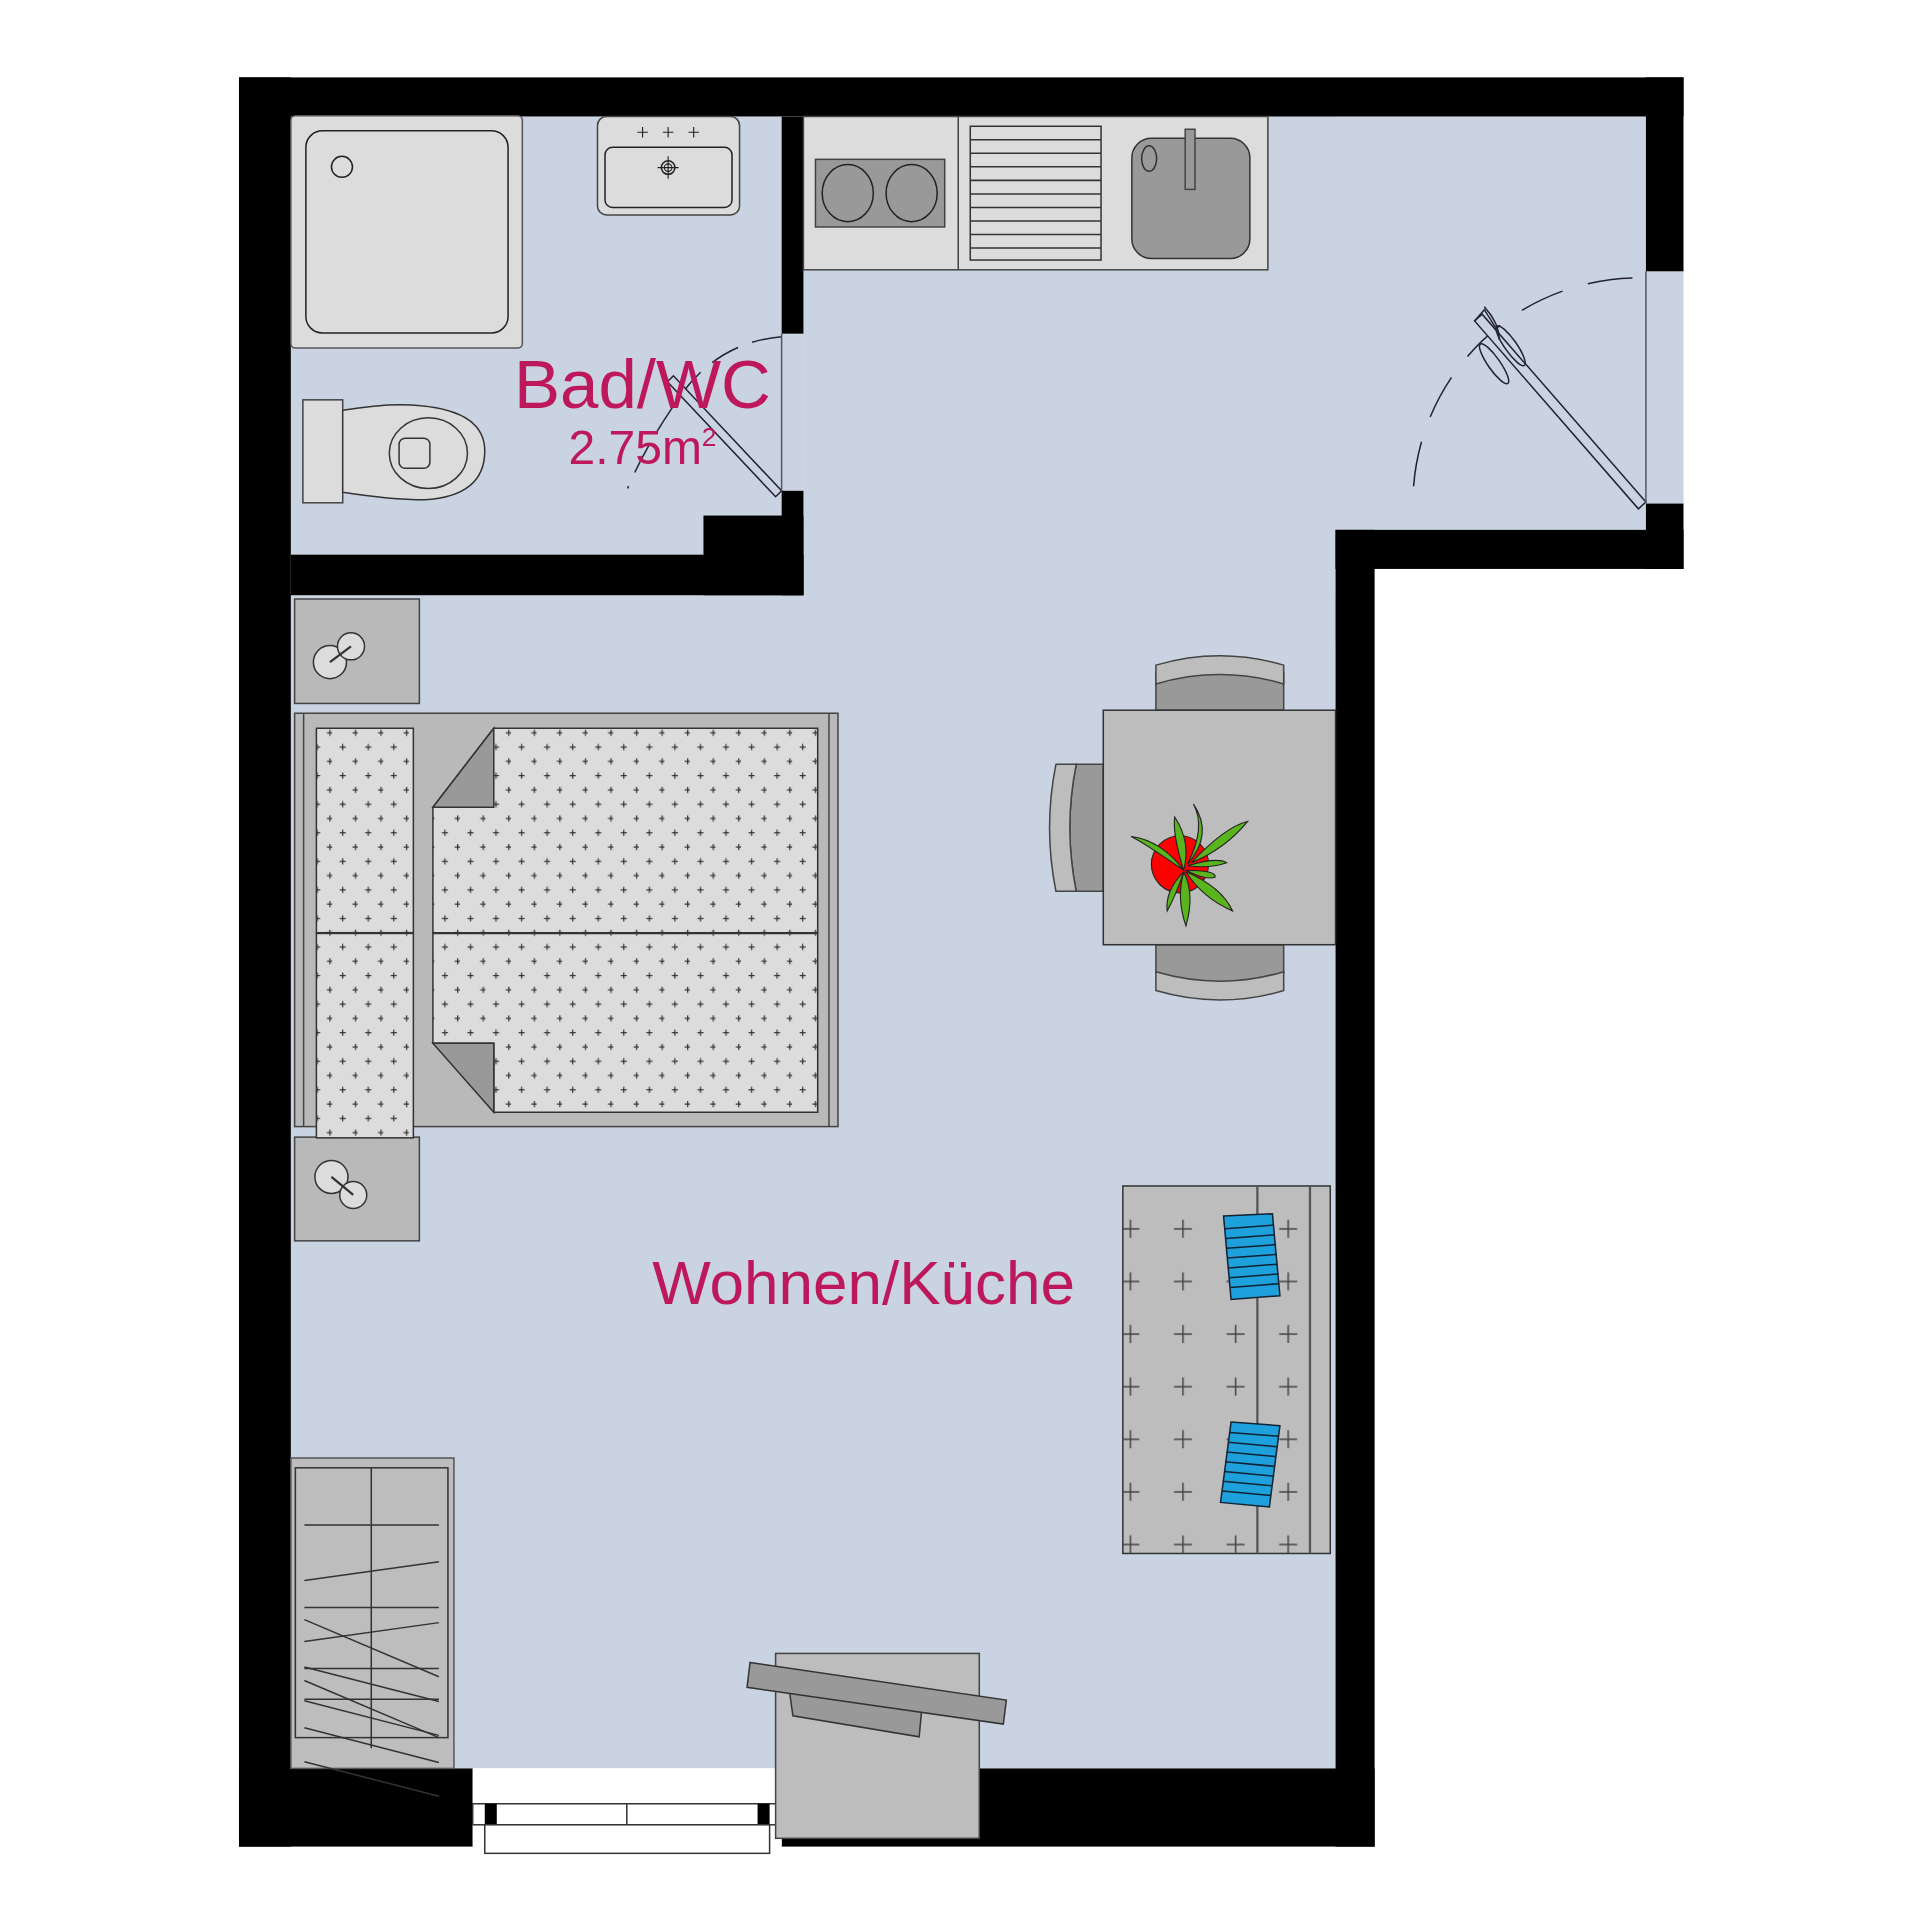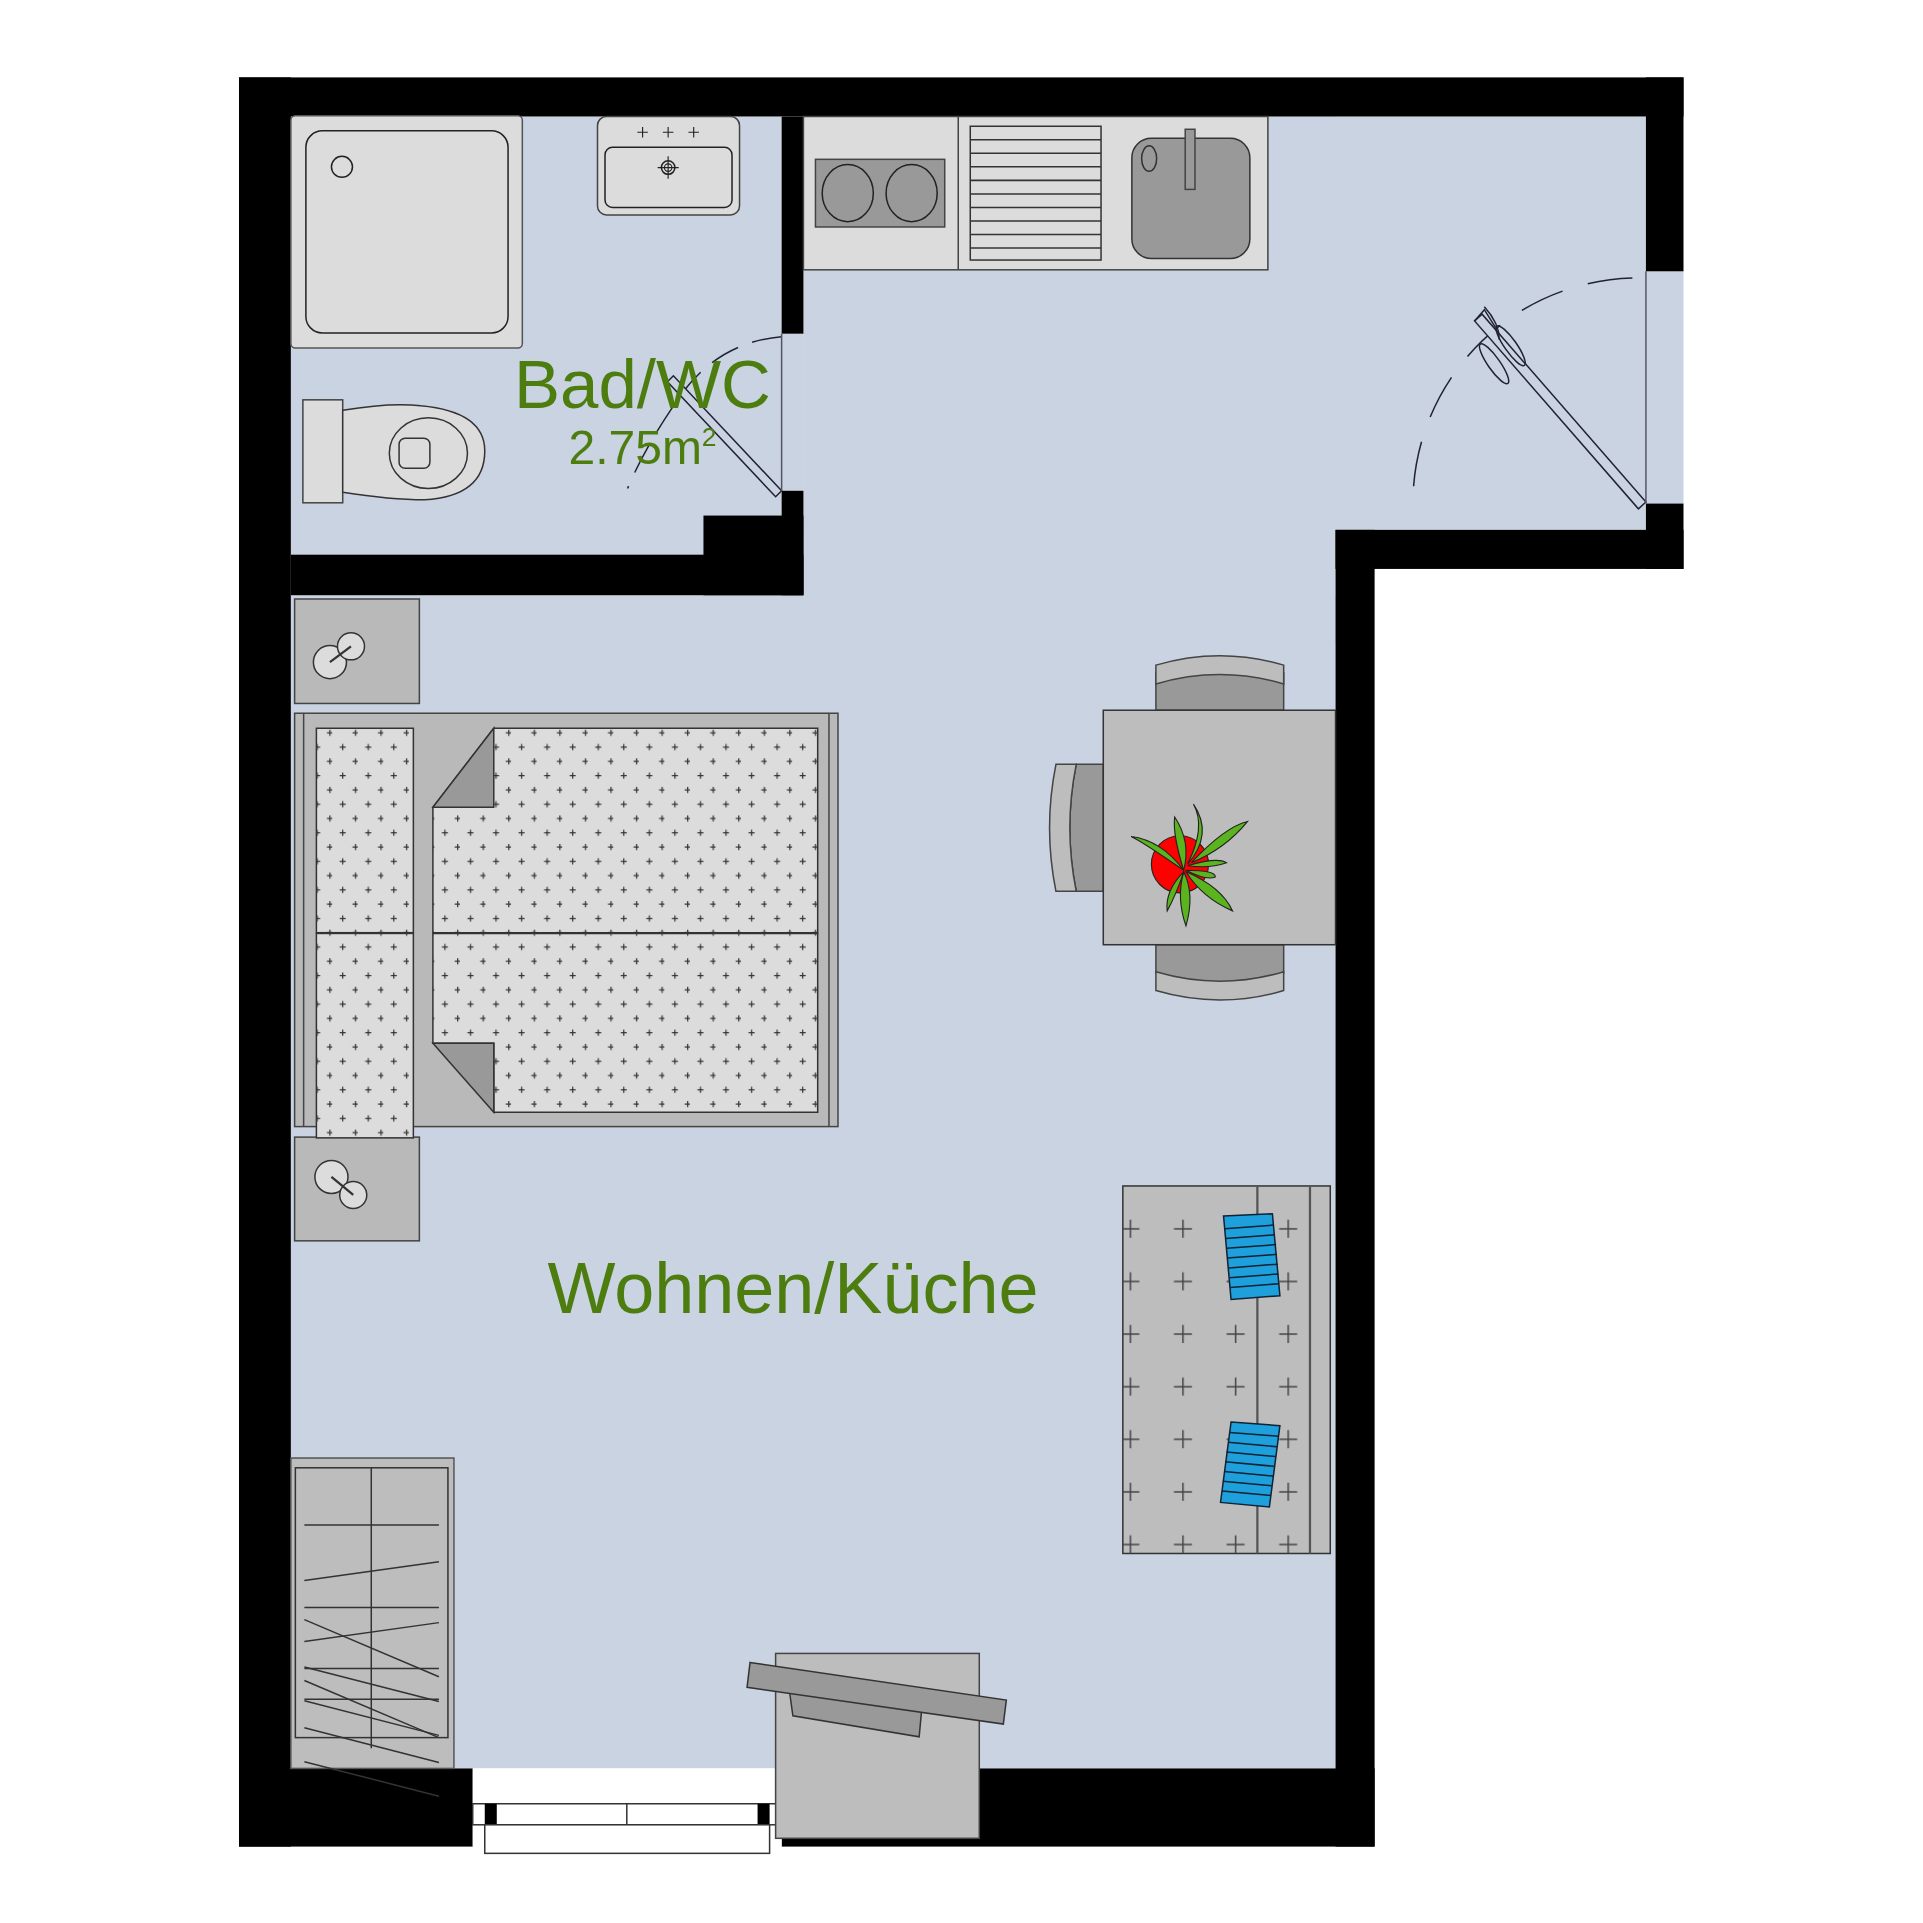--- a/index.html
+++ b/index.html
@@ -1,25 +1,25 @@
 <!DOCTYPE html>
 <html style="font-size:12px"><head>
 <meta charset="utf-8">
 <style>
   html,body{margin:0;padding:0;background:#ffffff;}
   body{width:1924px;height:1924px;position:relative;overflow:hidden;font-family:"Liberation Sans", sans-serif;}
   svg.plan{position:absolute;left:0;top:0;width:1924px;height:1924px;}
-  .room-label{position:absolute;color:#4d7c0f;text-align:center;line-height:1;white-space:nowrap;font-family:"Liberation Sans", sans-serif;}
+  .room-label{position:absolute;color:#be185d;text-align:center;line-height:1;white-space:nowrap;font-family:"Liberation Sans", sans-serif;}
   .room-name{display:block;}
   .room-area{display:block;}
   .lbl-bad{left:481px;top:350px;width:323px;}
   .lbl-bad .room-name{font-size:69px;}
   .lbl-bad .room-area{font-size:48px;margin-top:4.5px;}
   .lbl-wohnen{left:511px;top:1252px;width:564px;}
-  .lbl-wohnen .room-name{font-size:72px;}
+  .lbl-wohnen .room-name{font-size:62px;text-align:right;}
   .lbl-wohnen .room-area{font-size:48px;margin-top:4.5px;}
   sup{font-size:0.55em;vertical-align:0.7em;line-height:0;}
 </style>
 </head>
 <body>
 
 <svg class="plan" viewBox="0 0 2560 2560" xmlns="http://www.w3.org/2000/svg">
   <defs>
     <pattern id="dots" x="0" y="0" width="34" height="38" patternUnits="userSpaceOnUse">
       <path d="M10 6 h8 M14 2 v8 M27 25 h8 M31 21 v8" stroke="#333" stroke-width="1.6"></path>

